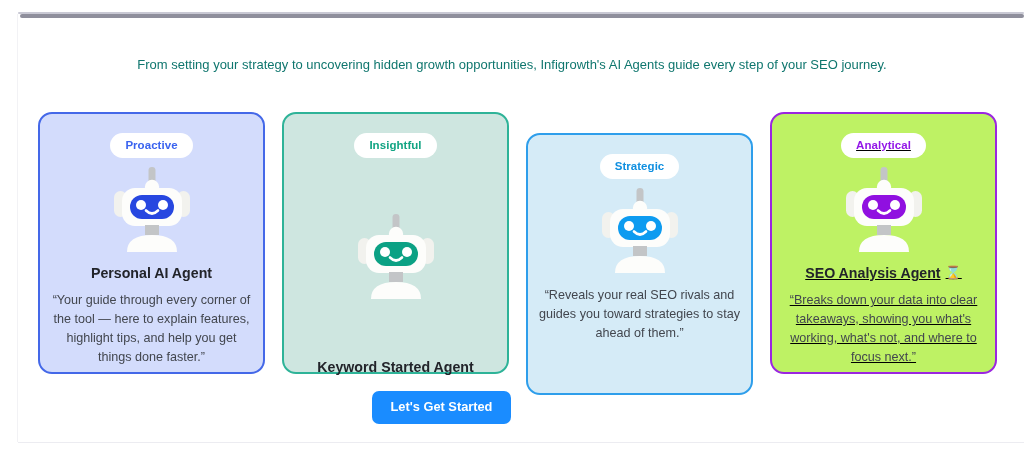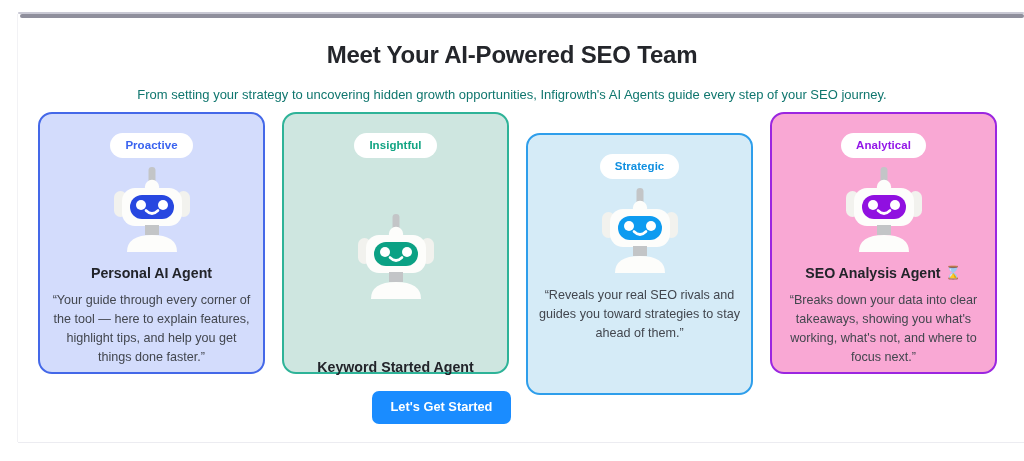--- a/index.html
+++ b/index.html
@@ -170,21 +170,20 @@
 <body>
 
 <div id="page">
 
   <div class="top-rule-soft"></div>
   <div class="top-rule"></div>
   <div class="left-edge"></div>
   <div class="bottom-rule"></div>
 
   <div class="section-head">
-    <div class="section-title">Meet Your AI-Powered SEO Team</div>
     <div class="section-sub">From setting your strategy to uncovering hidden growth opportunities, Infigrowth's AI Agents guide every step of your SEO journey.</div>
   </div>
 
   <div class="cards">
       <div class="card" style="background: rgb(211, 220, 252); border-color: rgb(68, 104, 232);">
         <div class="badge" style="color: rgb(58, 99, 239);">Proactive</div>
         <div class="robot-wrap">
 <svg viewBox="0 0 110 92" xmlns="http://www.w3.org/2000/svg" aria-hidden="true">
   <rect x="51.5" y="3" width="7" height="18" rx="3.4" fill="#c3c5c7"></rect>
   <circle cx="55" cy="23" r="7.2" fill="#fdfdfb"></circle>
@@ -237,21 +236,21 @@
   <rect x="33" y="31" width="44" height="24" rx="12" fill="#0d9bf0"></rect>
   <circle cx="44" cy="41" r="5" fill="#ffffff"></circle>
   <circle cx="66" cy="41" r="5" fill="#ffffff"></circle>
   <path d="M49 46.5 Q55 52.5 61 46.5" stroke="#ffffff" stroke-width="2.6" fill="none" stroke-linecap="round"></path>
   <rect x="48" y="61" width="14" height="10" fill="#c3c5c7"></rect>
   <path d="M30 88 Q30 71 55 71 Q80 71 80 88 Z" fill="#fdfdfb"></path>
 </svg>
         </div>
         <div class="card-quote">“Reveals your real SEO rivals and guides you toward strategies to stay ahead of them.”</div>
       </div>
-      <div class="card" style="background: #f9a8d4; border-color: rgb(155, 38, 224);">
+      <div class="card" style="background: #bef264; border-color: rgb(155, 38, 224); text-decoration: underline;">
         <div class="badge" style="color: rgb(147, 23, 232);">Analytical</div>
         <div class="robot-wrap">
 <svg viewBox="0 0 110 92" xmlns="http://www.w3.org/2000/svg" aria-hidden="true">
   <rect x="51.5" y="3" width="7" height="18" rx="3.4" fill="#c3c5c7"></rect>
   <circle cx="55" cy="23" r="7.2" fill="#fdfdfb"></circle>
   <rect x="17" y="27" width="13" height="26" rx="6.5" fill="#f2f2ee"></rect>
   <rect x="80" y="27" width="13" height="26" rx="6.5" fill="#f2f2ee"></rect>
   <rect x="25" y="24" width="60" height="38" rx="13" fill="#fdfdfb"></rect>
   <rect x="33" y="31" width="44" height="24" rx="12" fill="#9010e0"></rect>
   <circle cx="44" cy="41" r="5" fill="#ffffff"></circle>

